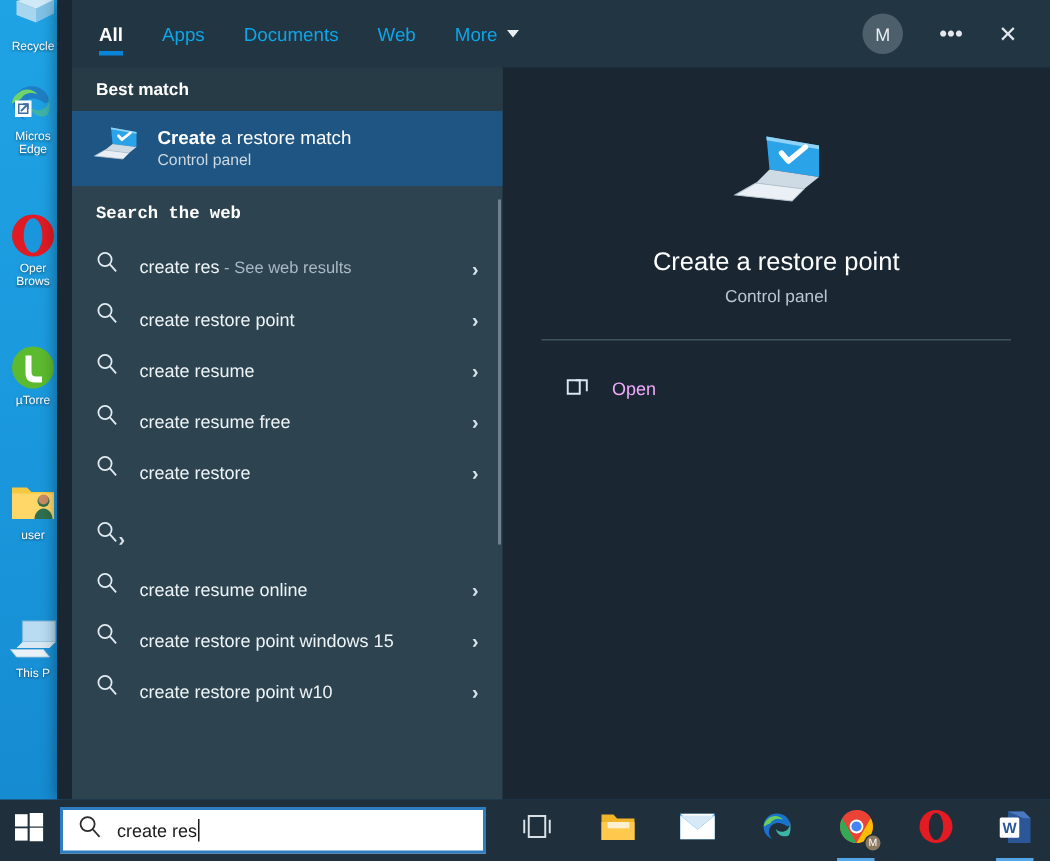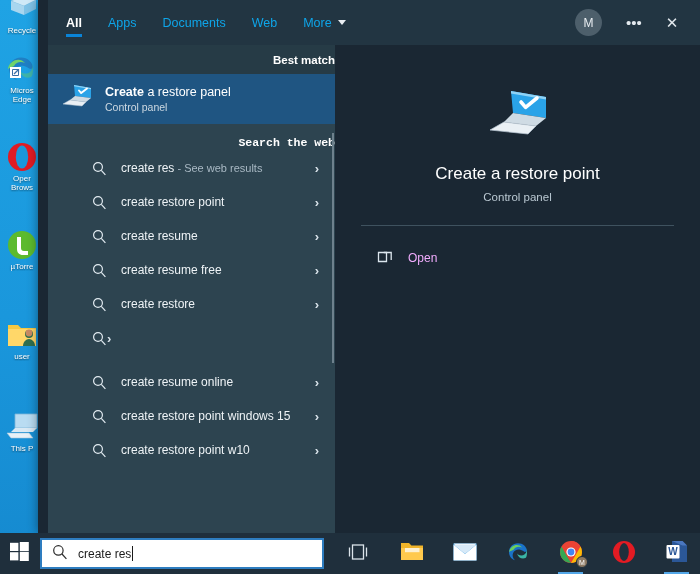--- a/index.html
+++ b/index.html
@@ -82,39 +82,37 @@
   #left {
     width: 287px; flex: 0 0 287px;
     background: #2d4450;
     display: flex; flex-direction: column;
     position: relative;
   }
   .sec-hd {
     color: #ffffff; font-size: 11.5px; font-weight: bold;
     padding: 9px 0 8px 16px;
     background: #263b46;
-    text-align: right;
   }
   .sec-hd.plain { background: transparent; padding-top: 12px; font-family: Liberation Mono, monospace; }
   #best-row {
     background: #1f5582;
     display: flex; align-items: center;
     height: 50px; padding-left: 14px;
     cursor: default;
   }
   #best-row .txt { margin-left: 13px; }
   .best-title { color: #ffffff; font-size: 12.5px; line-height: 15px; }
   .best-title b { font-weight: bold; }
   .best-sub { color: #cdd9e2; font-size: 10.5px; line-height: 14px; }
 
   .res-row {
-    display: flex; align-items: flex-start;
+    display: flex; align-items: flex-end;
     min-height: 34px; padding: 4px 12px 4px 16px;
     cursor: default;
-    margin-left: 28px;
   }
   .res-row .label {
     flex: 1; color: #eef3f6; font-size: 12px; line-height: 15px;
     padding-left: 14px; padding-right: 6px;
   }
   .res-row .label .muted { color: #a9b9c4; font-size: 11px; }
   .chev { color: #d9e3ea; font-size: 13px; font-weight: bold; padding-right: 4px; }
   #scrolltrack {
     position: absolute; right: 0; top: 0; bottom: 0; width: 4px;
   }
@@ -305,21 +303,21 @@
         <div>
           <svg width="30" height="26" viewBox="0 0 30 26">
             <polygon points="12,1 29,4 29,14 13,12" fill="#2aa3e8"></polygon>
             <polygon points="12,1 29,4 29,5.2 12,2.2" fill="#8fd2f5"></polygon>
             <path d="M17 6.5l2.2 2.6L25 4.5" stroke="#ffffff" stroke-width="1.9" fill="none" stroke-linecap="round" stroke-linejoin="round"></path>
             <polygon points="13,12 29,14 24,18 8,16" fill="#cfdbe4"></polygon>
             <polygon points="8,16 24,18 20,22 1,20" fill="#e9eff4" stroke="#b7c6d2" stroke-width="0.5"></polygon>
           </svg>
         </div>
         <div class="txt">
-          <div class="best-title"><b>Create</b><span> a restore panel</span></div>
+          <div class="best-title"><b>Create</b><span> a restore match</span></div>
           <div class="best-sub">Control panel</div>
         </div>
       </div>
 
       <div class="sec-hd plain">Search the web</div>
 
       <div class="res-row">
         <span>
           <svg width="15" height="15" viewBox="0 0 15 15">
               <circle cx="6" cy="6" r="4.4" stroke="#e2ebf1" stroke-width="1.2" fill="none"></circle>

